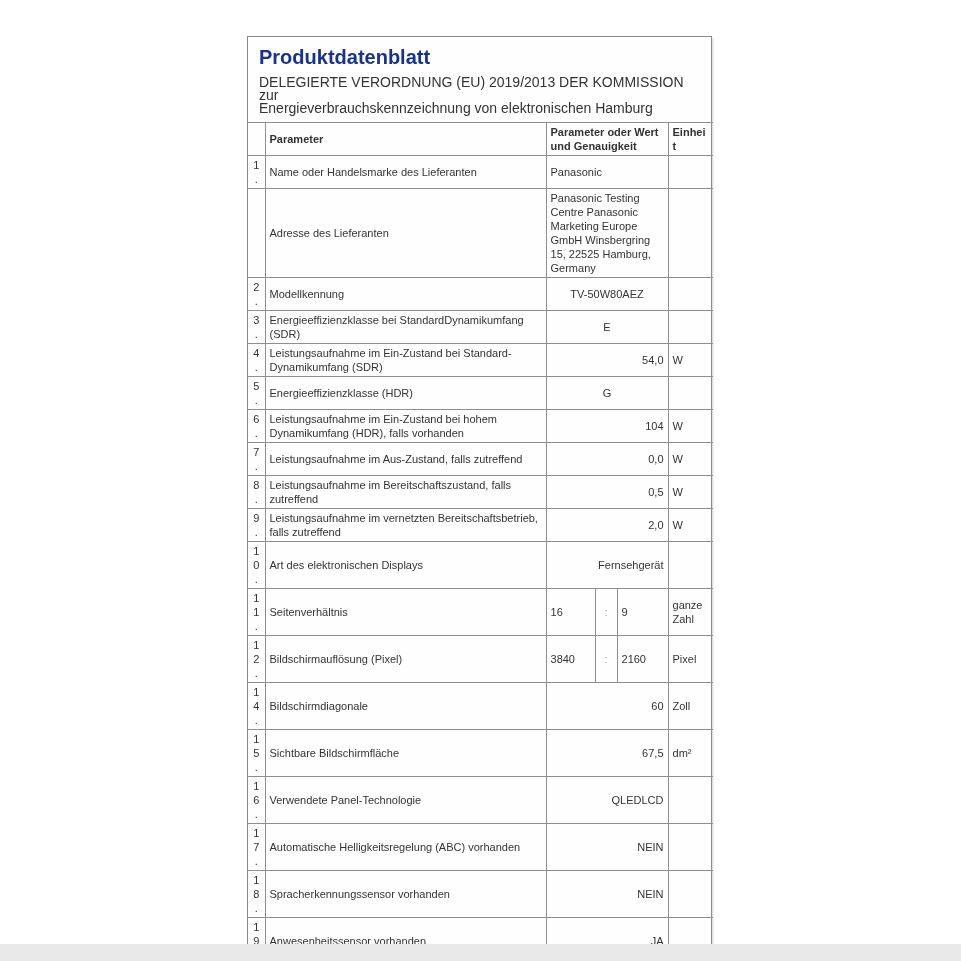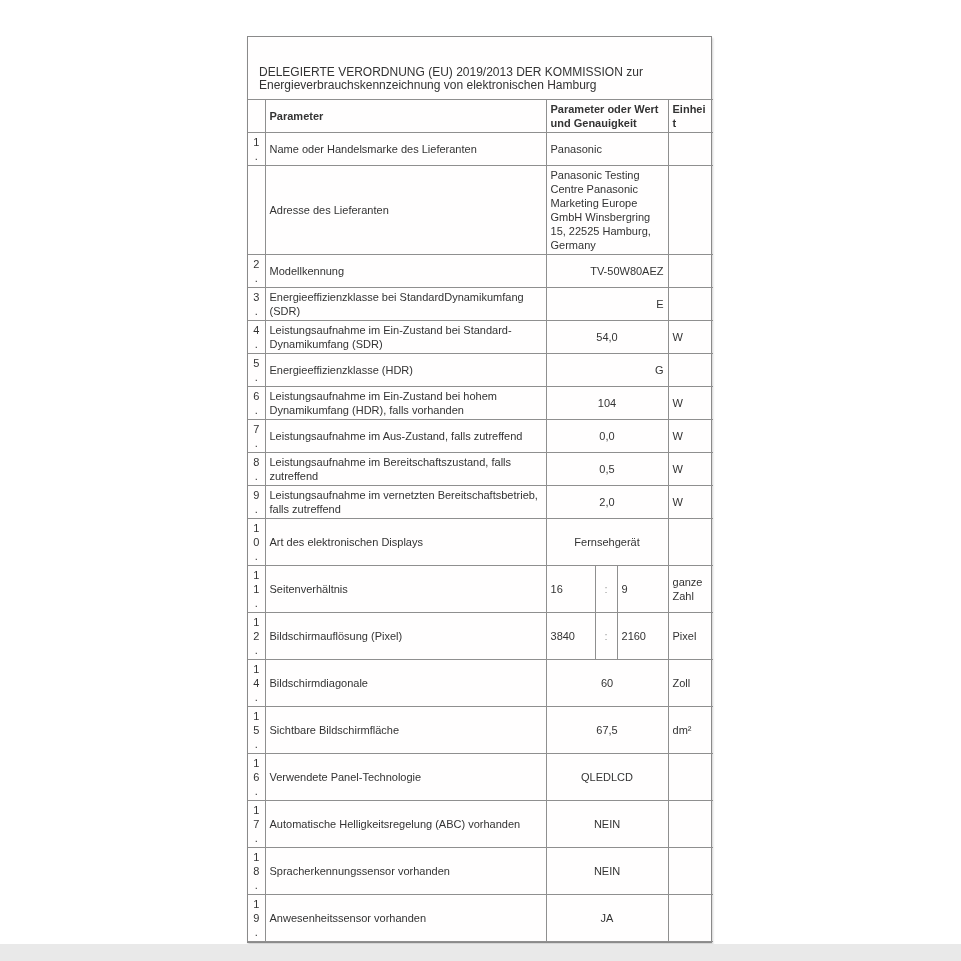--- a/index.html
+++ b/index.html
@@ -10,47 +10,48 @@
   }
   .page{
     position:absolute;left:247px;top:36px;width:465px;min-height:890px;
     background:#fffefe;border:1px solid #8a8a8a;box-sizing:border-box;
     box-shadow:1px 2px 2px rgba(0,0,0,0.18);
   }
   .title-block{padding:9px 12px 0 11px;}
   .doc-title{
     margin:0;font-size:20px;font-weight:bold;color:#17338f;letter-spacing:0px;
   }
-  .doc-subtitle{margin-top:20px;font-size:12px;line-height:13px;color:#333;}
+  .doc-subtitle{margin-top:7px;font-size:14px;line-height:13px;color:#333;}
   table.sheet{
     width:465px;margin-top:7px;border-collapse:collapse;table-layout:fixed;
     font-size:11px;line-height:14px;color:#333;
   }
   table.sheet td{
     border:1px solid #8f8f8f;padding:2px 4px;vertical-align:middle;
     box-sizing:border-box;word-wrap:break-word;
   }
   table.sheet td.outer-l{border-left:none;}
   table.sheet td.outer-r{border-right:none;margin-top:19px;}
   thead td{font-weight:bold;height:24px;}
   td.num{padding:2px 1px;text-align:center;}
   td.v-c{text-align:left;}
-  td.v-l{text-align:right;}
-  td.v-r{text-align:center;margin-top:24px;}
+  td.v-l{text-align:center;}
+  td.v-r{text-align:right;margin-top:24px;}
   td.sep{text-align:center;color:#999;padding:2px 1px;}
   td.unit{padding:2px 3px;}
   .bottom-bar{
     position:absolute;left:0;bottom:0;width:961px;height:17px;background:#e9e9e9;
   }
 </style>
 </head>
 <body>
 
 <div class="page">
   <div class="title-block">
+    <h1 class="doc-title">Produktdatenblatt</h1>
     <div class="doc-subtitle">
       <div>DELEGIERTE VERORDNUNG (EU) 2019/2013 DER KOMMISSION zur</div>
       <div>Energieverbrauchskennzeichnung von elektronischen Hamburg</div>
     </div>
   </div>
 
   <table class="sheet">
     <colgroup>
       <col style="width:17px">
         <col style="width:23px">

